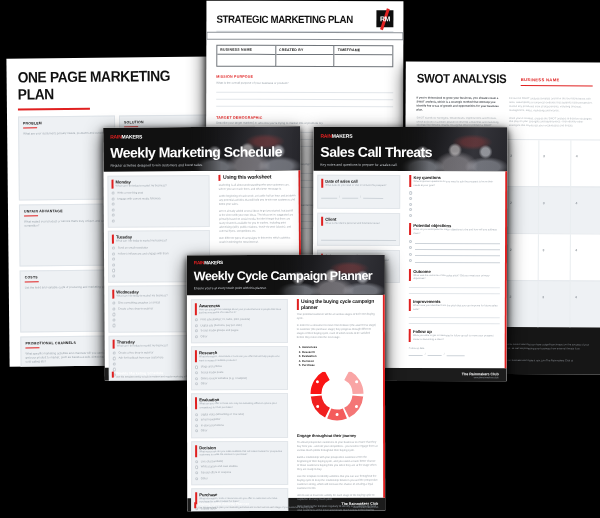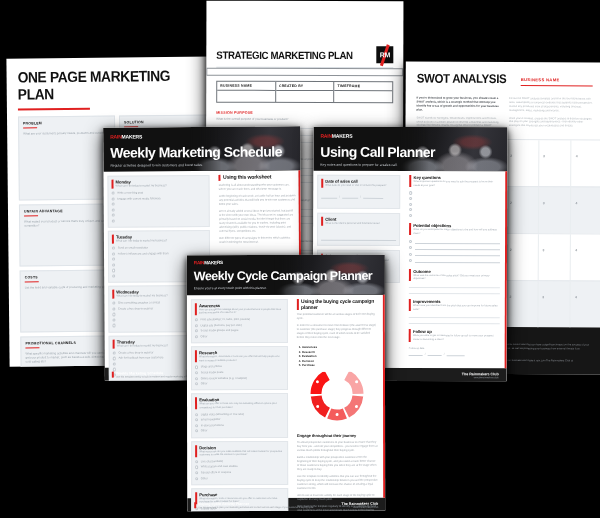--- a/index.html
+++ b/index.html
@@ -190,21 +190,21 @@
           <div class="tiny">What specific marketing activities and channels will you use to get your product to market, such as Facebook Ads, direct mail, cold calling etc?</div>
         </div>
         <div class="cell box" style="height:58px;"></div>
         <div class="cell box" style="height:58px;"></div>
       </div>
     </div>
 
   </div>
 
   <div class="sheet" id="smp">
-    <div style="padding:9px 10px 4px 10px;display:flex;align-items:center;justify-content:space-between;margin-top:36px;">
+    <div style="padding:9px 10px 4px 10px;display:flex;align-items:center;justify-content:space-between;">
       <div class="doc-title" style="font-size:10.5px;">STRATEGIC MARKETING PLAN</div>
       <div class="rm-badge">
         <div class="rm-slash"></div>
         <div class="rm-txt">RM</div>
       </div>
     </div>
     <div style="padding:0 10px;">
         <div class="hr-grey"></div>
       </div>
 
@@ -503,21 +503,21 @@
   </div>
 
   <div class="sheet" id="scp">
     <div class="dk" style="height:44px;padding:6px 7px;">
       <div class="dk-photo"></div>
       <div style="position:relative;z-index:3;">
         <div class="logo-rm" style="font-size:5px;">
           <span class="a">RAIN</span>
             <span class="b">MAKERS</span>
         </div>
-        <div class="dk-title" style="font-size:14px;margin-top:5px;">Using Call Planner</div>
+        <div class="dk-title" style="font-size:14px;margin-top:5px;">Sales Call Threats</div>
         <div class="dk-sub" style="font-size:3.4px;margin-top:3px;">Key notes and questions to prepare for a sales call.</div>
       </div>
     </div>
 
     <div class="colwrap" style="height:197px;">
       <div class="col-l" style="flex:0 0 47%;">
         <div class="panel-grey" style="padding:3px;margin-bottom:4px;height:34px;">
           <div class="sec-head">
               <div class="accent-bar"></div>
               <div>

